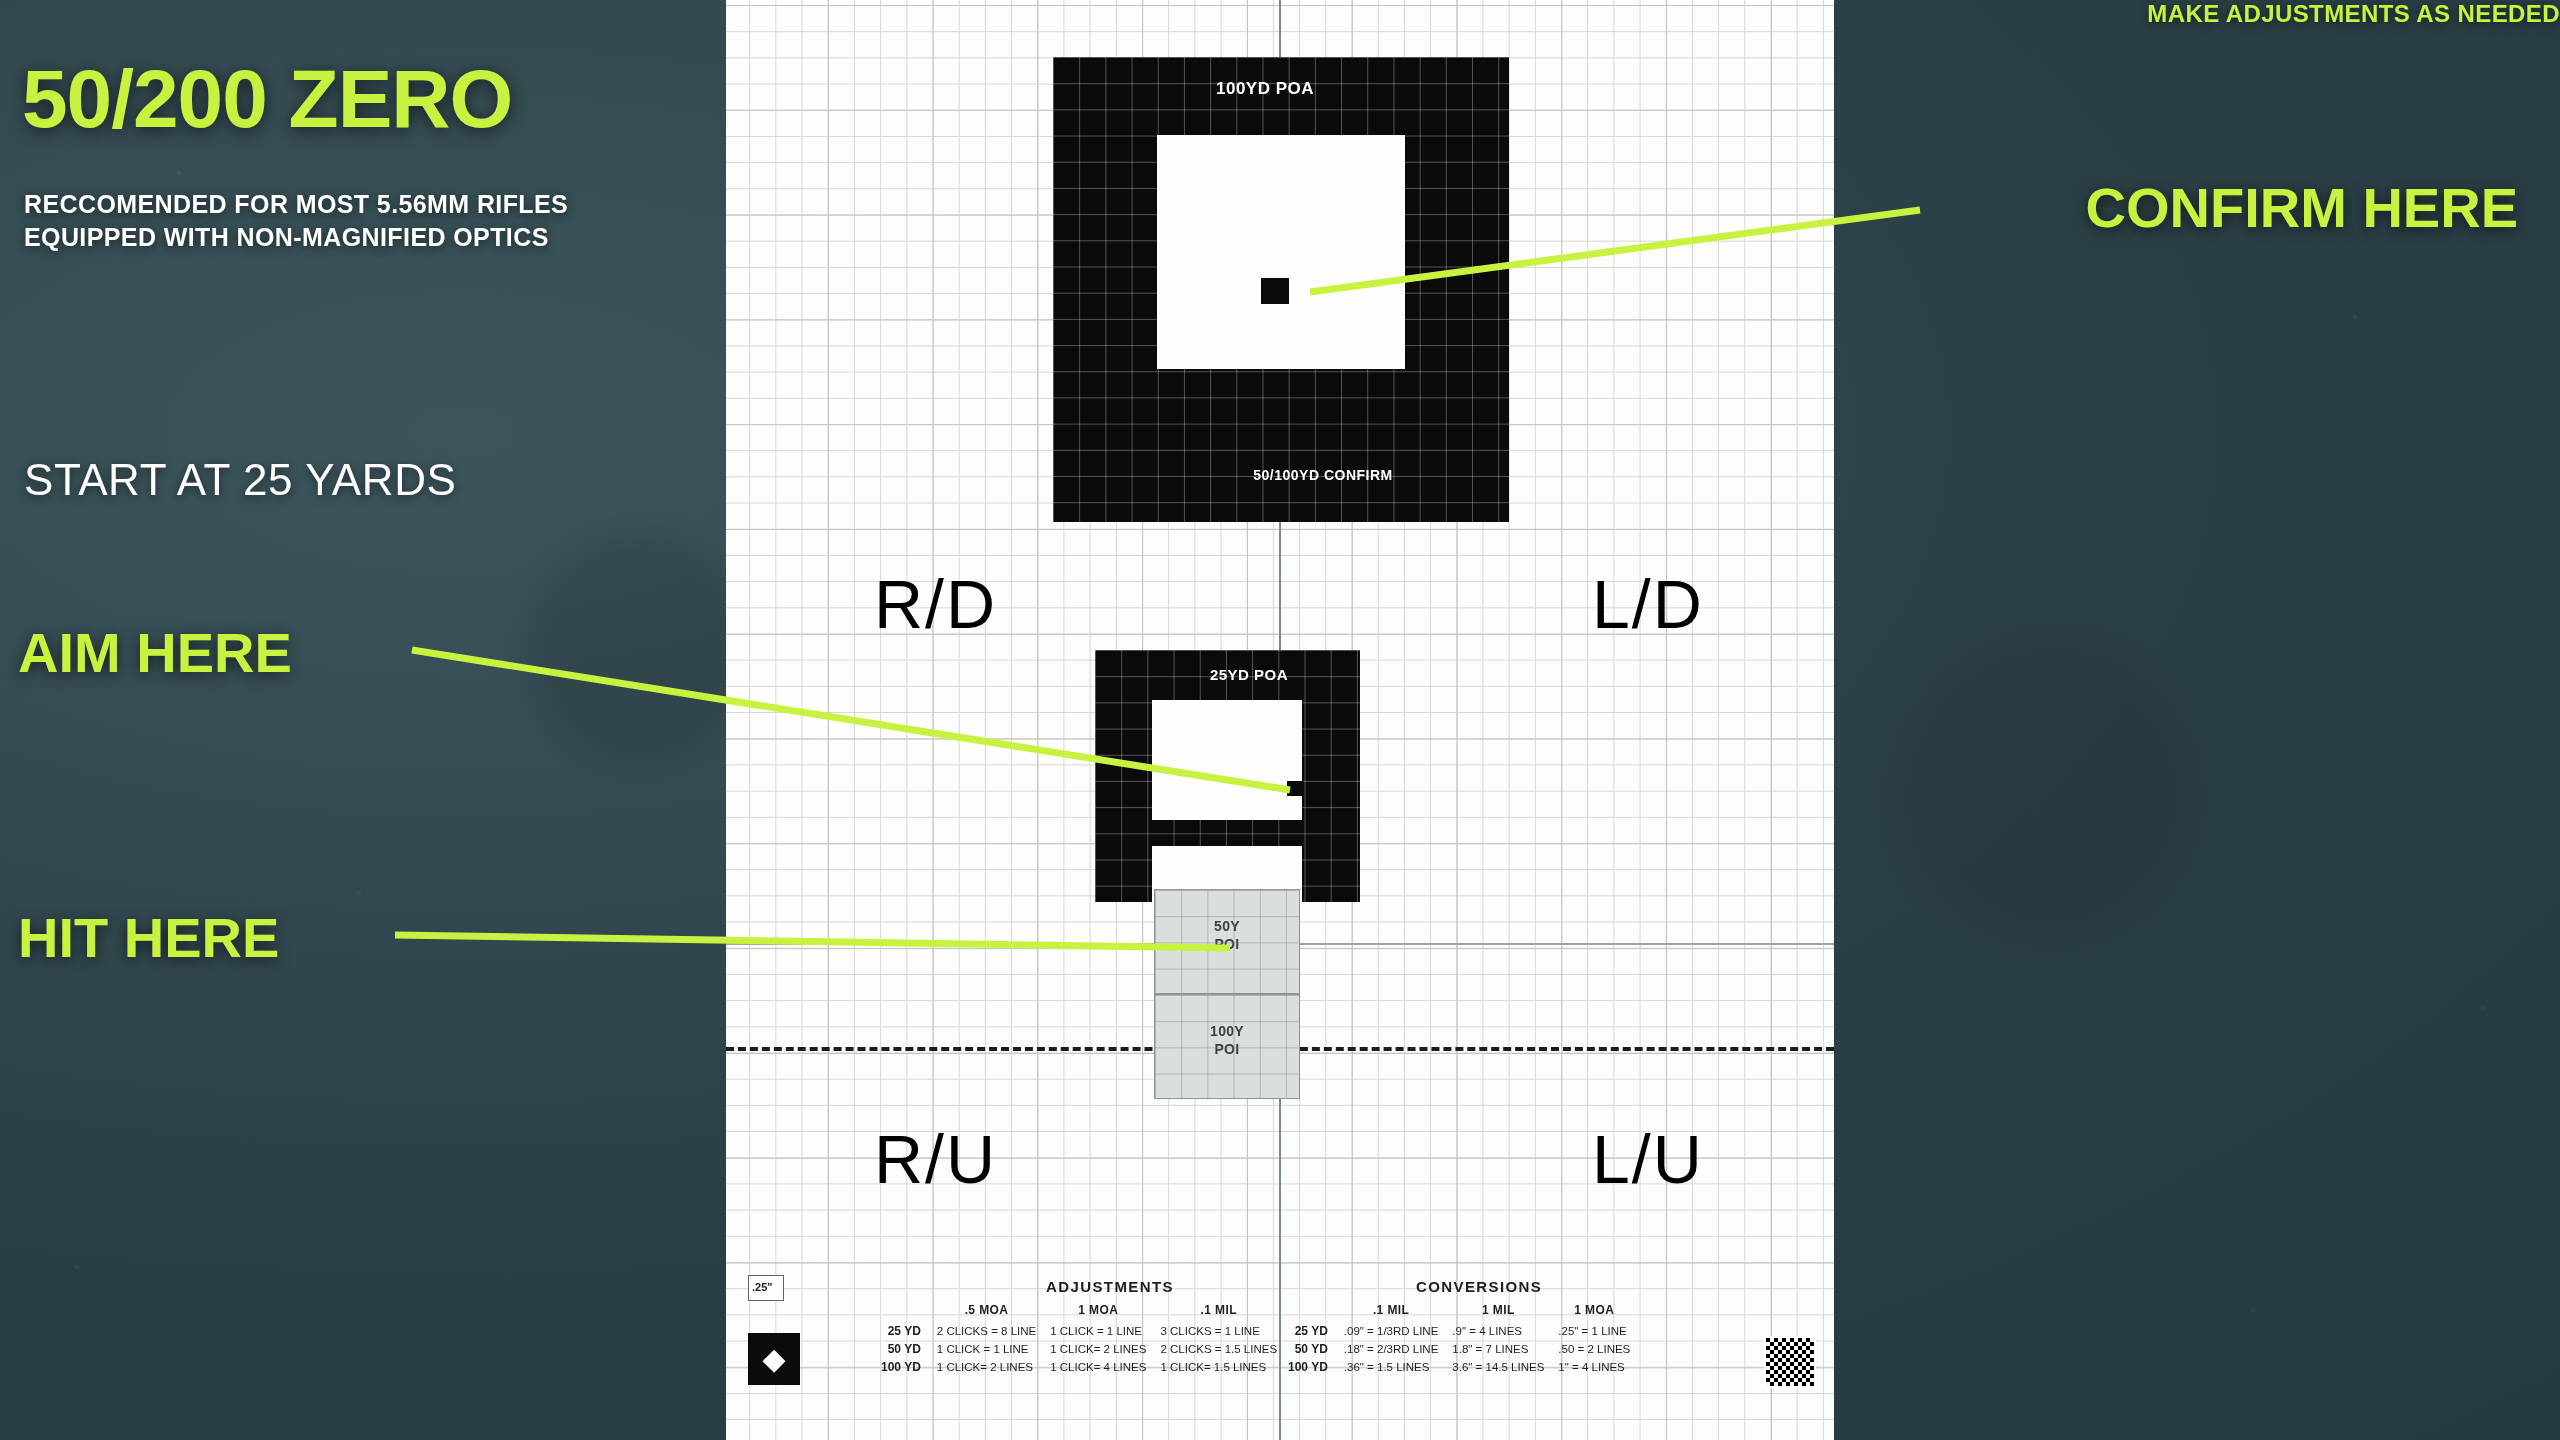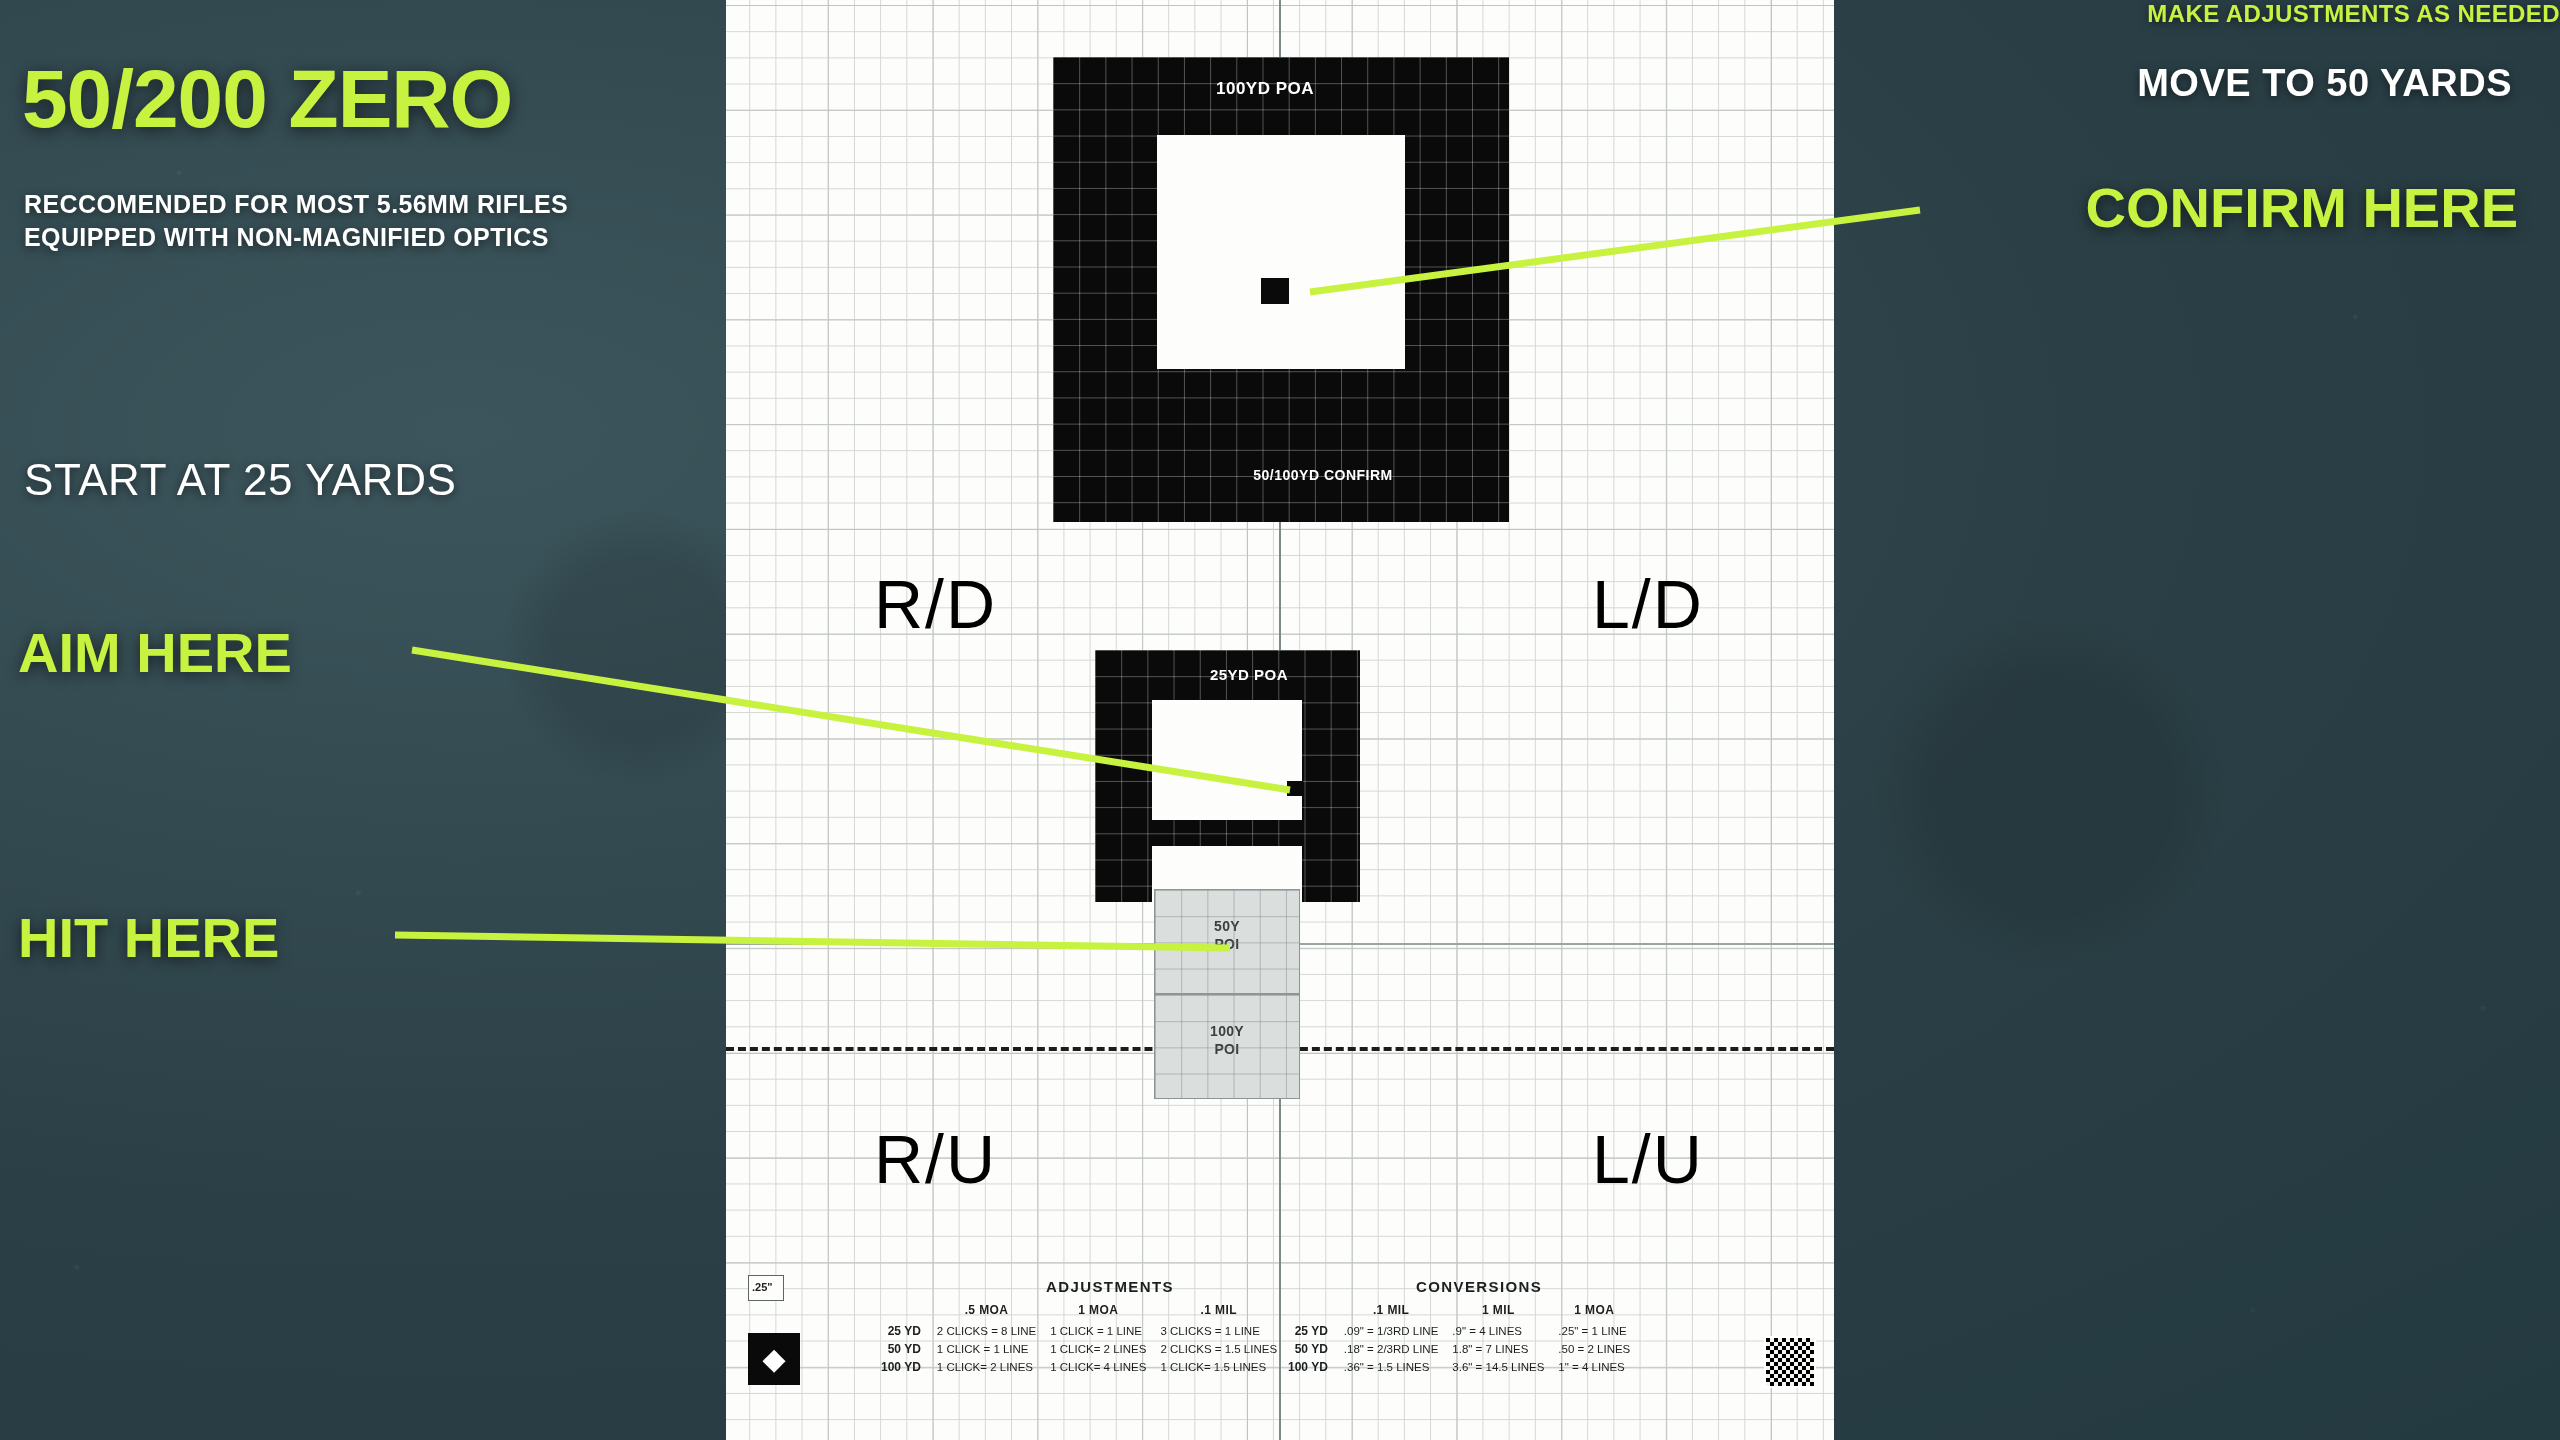--- a/index.html
+++ b/index.html
@@ -420,17 +420,16 @@
 
   <div class="hdr" id="title-main">50/200 ZERO</div>
   <div class="hdr" id="subtitle">
     <div>RECCOMENDED FOR MOST 5.56MM RIFLES</div>
     <div>EQUIPPED WITH NON-MAGNIFIED OPTICS</div>
   </div>
   <div class="hdr" id="start-25">START AT 25 YARDS</div>
   <div class="green-cta" id="aim-here">AIM HERE</div>
   <div class="green-cta" id="hit-here">HIT HERE</div>
 
-  <div class="hdr" id="move-50">MOVE TO 50 YARDS</div>
   <div class="green-cta" id="confirm-here">CONFIRM HERE</div>
   <div id="adjust-note">MAKE ADJUSTMENTS AS NEEDED</div>
 
 </div>
 
 </body></html>

